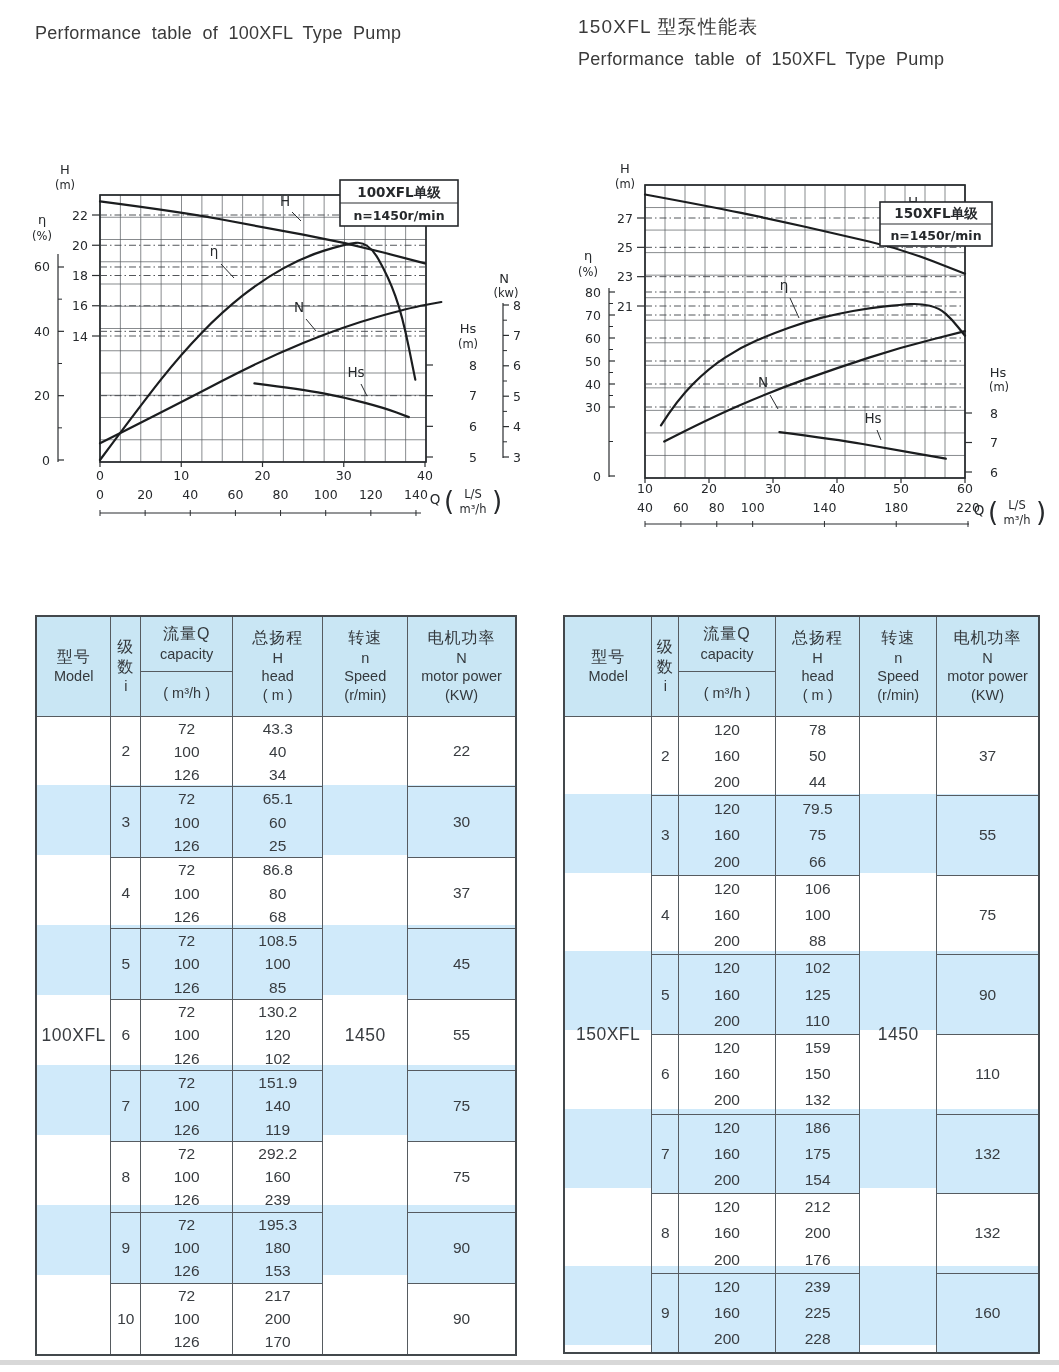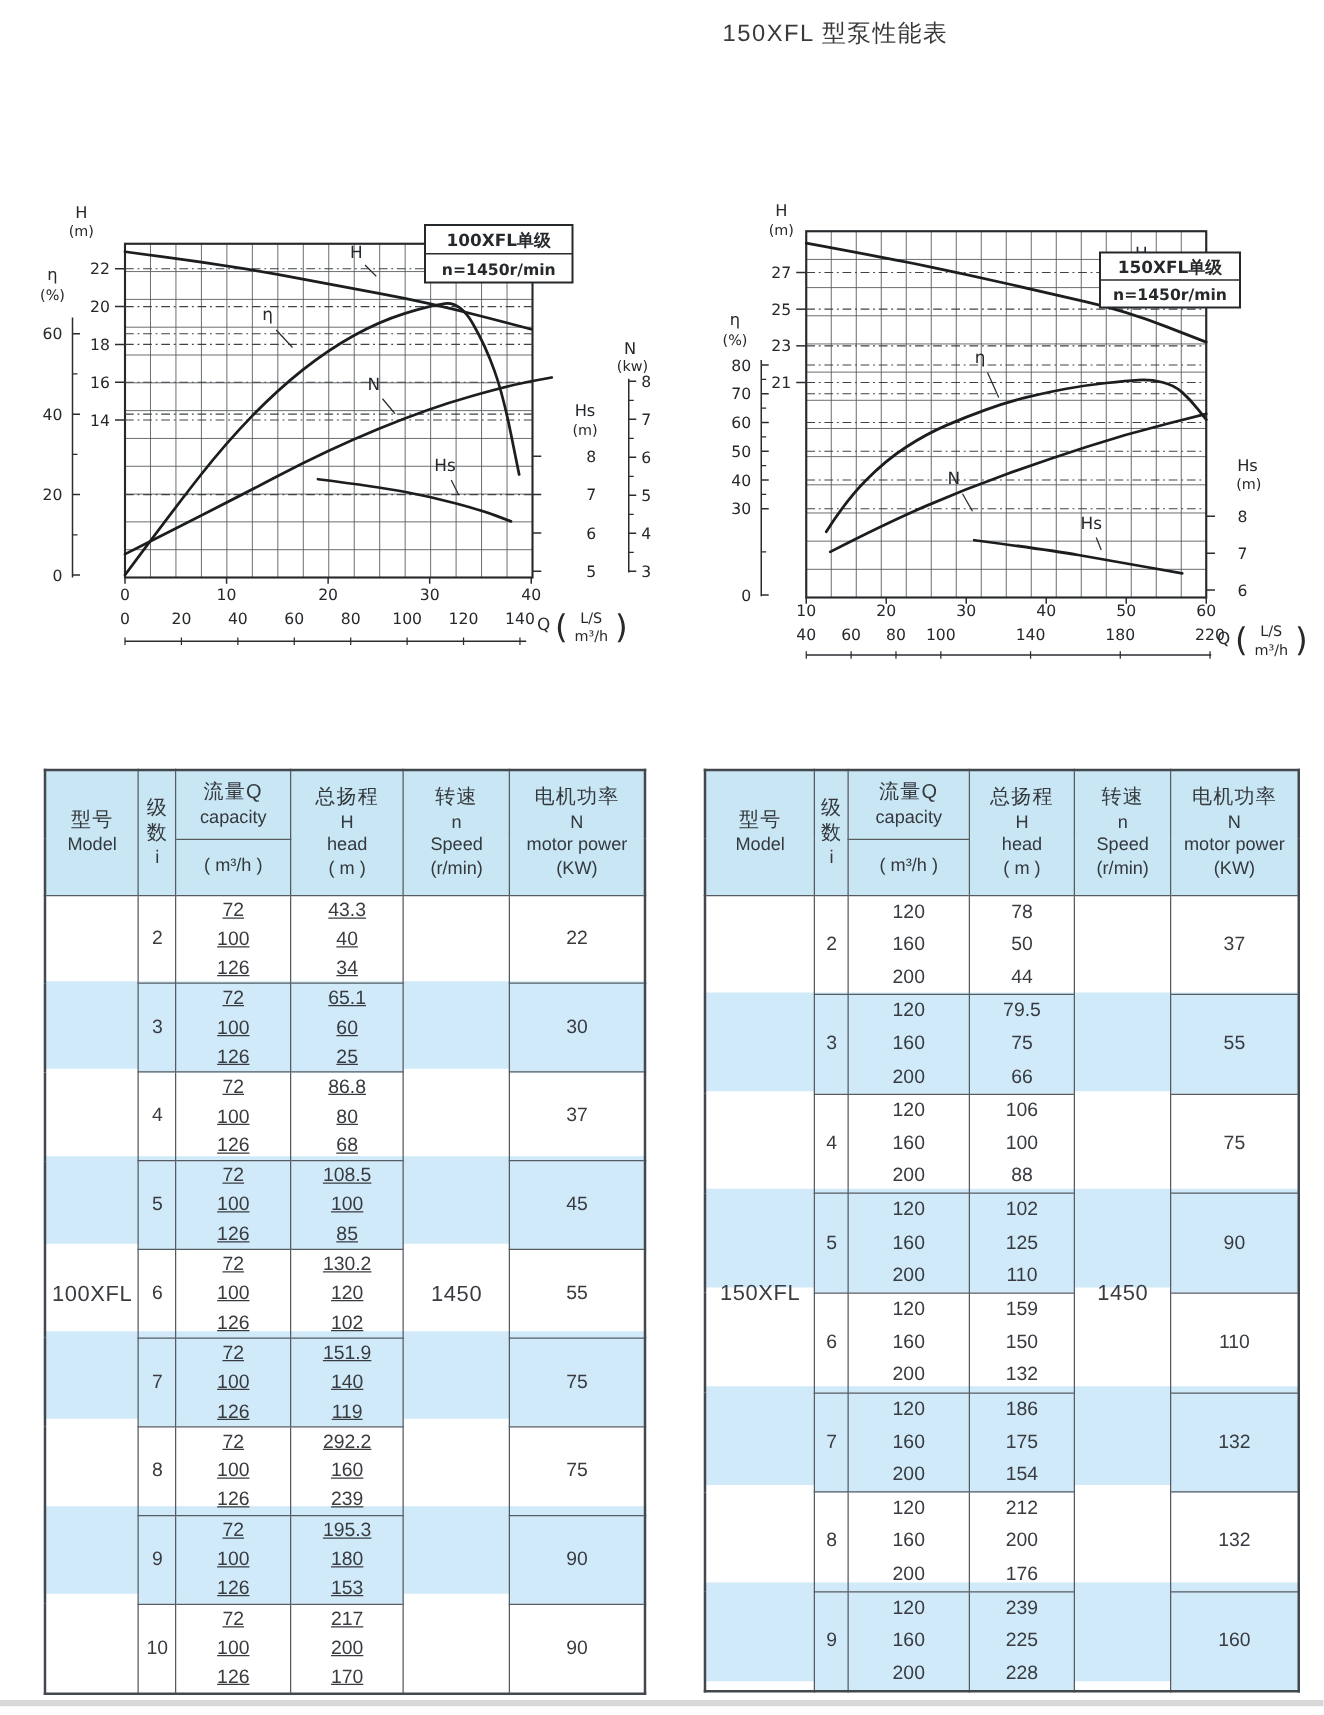--- a/index.html
+++ b/index.html
@@ -16,33 +16,35 @@
   .stripe-band{position:absolute;left:0;right:0;background:#d0eafa;}
   .ptable{border-collapse:collapse;table-layout:fixed;position:relative;}
   .ptable th,.ptable td{border:1px solid #565b60;padding:0;text-align:center;vertical-align:middle;}
   .ptable{border:2px solid #43484c;}
   .ptable thead th{background:#c9e6f4;font-weight:normal;color:#34393d;}
   .ptable th div{line-height:1.28;font-size:14.5px;}
   .ptable th div.zh{font-size:16px;letter-spacing:1px;}
   .ptable td{font-size:15.5px;color:#383c40;background:transparent;}
   .ptable tr.stripe{background:#d0eafa;}
   .ptable td.model-cell,.ptable td.speed-cell{font-size:17.5px;letter-spacing:.5px;}
-  .t1 td.vals div{line-height:23.3px;text-decoration:underline;}
+  .t1 td.vals div{line-height:23.3px;}
   .t2 td.vals div{line-height:26.2px;}
   #bottombar{position:absolute;left:0;top:1360px;width:1059px;height:5px;background:#d8d8d8;}
 </style>
 </head>
 <body>
 
 <div id="page">
 
   <div class="title" style="left:35px;">
+    <div class="ten">Performance table of 100XFL Type Pump</div>
   </div>
   <div class="title" style="left:578px;">
     <div class="tzh">150XFL 型泵性能表</div>
+    <div class="ten">Performance table of 150XFL Type Pump</div>
   </div>
 
   <svg id="chart1" width="500" height="372" style="left:30px;top:160px;">
       <line x1="70" y1="35" x2="70" y2="302" stroke="#55595d" stroke-width="0.7"></line>
       <line x1="90.375" y1="35" x2="90.375" y2="302" stroke="#55595d" stroke-width="0.7"></line>
       <line x1="110.75" y1="35" x2="110.75" y2="302" stroke="#55595d" stroke-width="0.7"></line>
       <line x1="131.125" y1="35" x2="131.125" y2="302" stroke="#55595d" stroke-width="0.7"></line>
       <line x1="151.5" y1="35" x2="151.5" y2="302" stroke="#55595d" stroke-width="0.7"></line>
       <line x1="171.875" y1="35" x2="171.875" y2="302" stroke="#55595d" stroke-width="0.7"></line>
       <line x1="192.25" y1="35" x2="192.25" y2="302" stroke="#55595d" stroke-width="0.7"></line>

